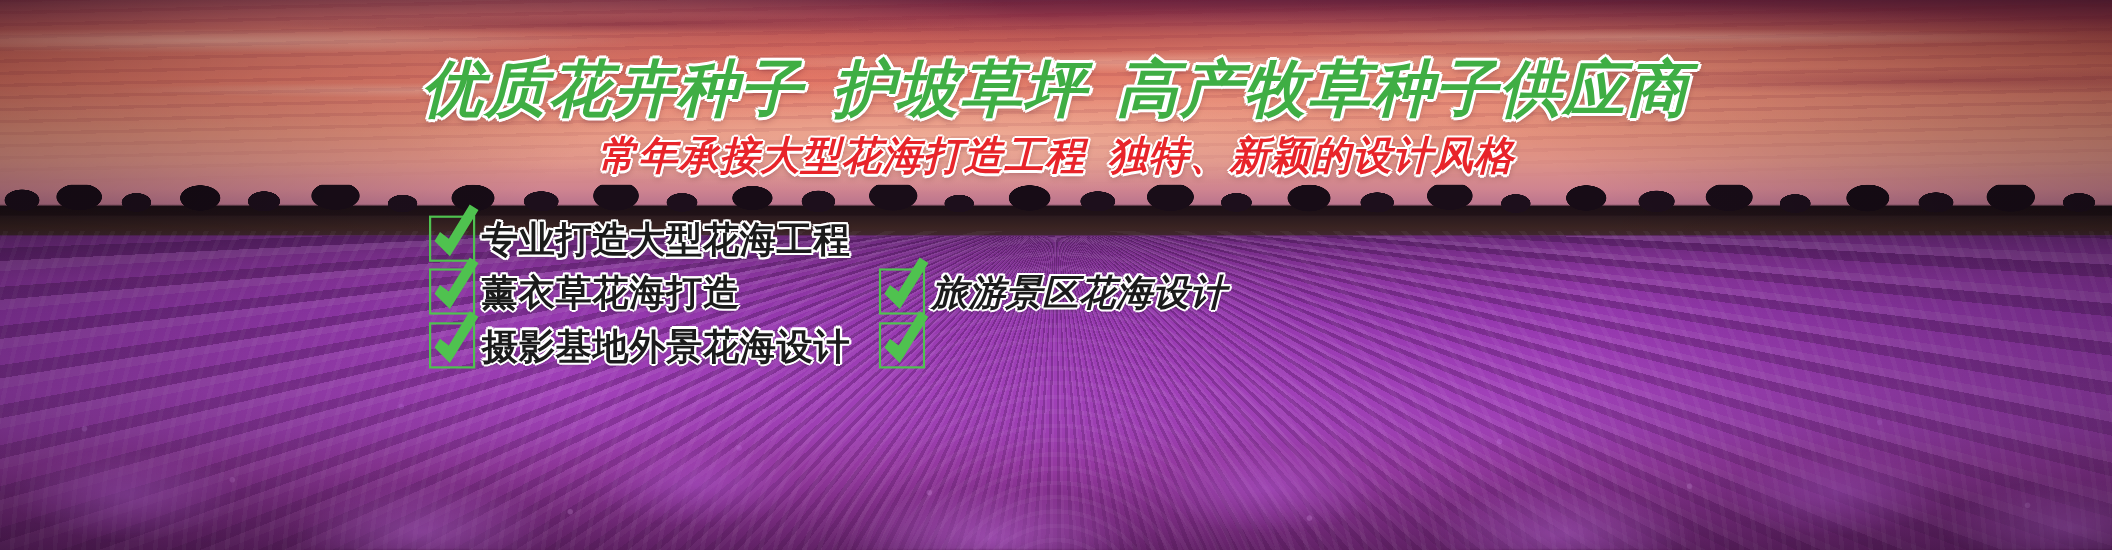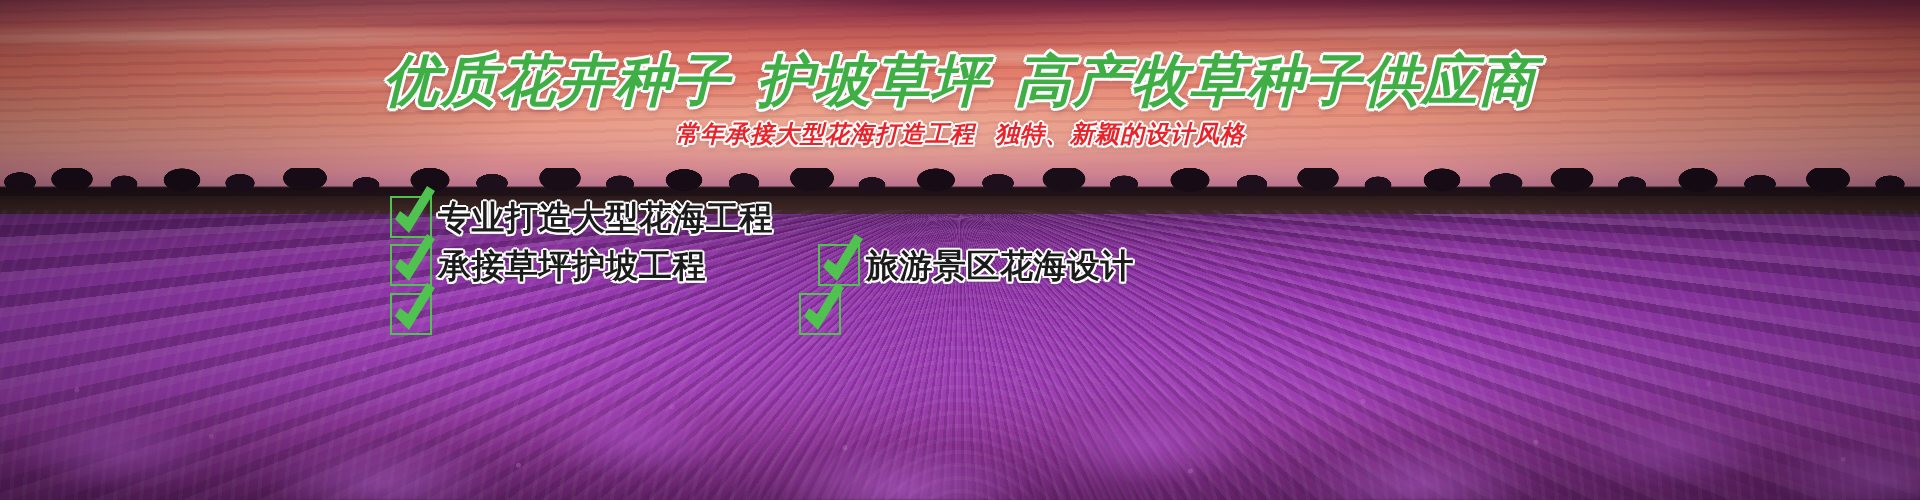--- a/index.html
+++ b/index.html
@@ -177,21 +177,21 @@
       -3px  0   0 #ffffff,  3px  0   0 #ffffff,
        0   -3px 0 #ffffff,  0    3px 0 #ffffff,
        0 3px 7px rgba(60,0,30,.45);
   }
   .headline .gap { display:inline-block; width:26px; }
 
   .subheadline {
     position:absolute; top:118px; left:0; width:1920px;
     text-align:center;
     font-family:"DejaVu Sans", sans-serif;
-    font-size:24px;
+    font-size:36px;
     font-weight:bold;
     font-style:italic;
     letter-spacing:1px;
     color:#e8242a;
     white-space:nowrap;
     text-shadow:
       -1.5px -1.5px 0 #ffffff, 1.5px -1.5px 0 #ffffff,
       -1.5px  1.5px 0 #ffffff, 1.5px  1.5px 0 #ffffff,
       -2px 0 0 #ffffff, 2px 0 0 #ffffff,
        0 -2px 0 #ffffff, 0 2px 0 #ffffff,
@@ -206,21 +206,21 @@
   }
   .check-row {
     position:absolute;
     display:flex;
     align-items:center;
     white-space:nowrap;
   }
   .check-row.c1 { left:0;   top:0;   }
   .check-row.c2 { left:409px; top:0; }
   .check-row.c3 { left:0;   top:48px; }
-  .check-row.c4 { left:428px; top:48px; }
+  .check-row.c4 { left:409px; top:48px;font-style:italic; }
   .check-row.c5 { left:0;   top:97px; }
   .check-row.c6 { left:409px; top:97px; }
 
   .checkbox {
     position:relative;
     width:42px; height:42px;
     border:2px solid #4fc24f;
     flex:0 0 auto;
     margin-right:6px;
   }
@@ -274,38 +274,39 @@
         <span class="check-label">专业打造大型花海工程</span>
       </div>
 
 
       <div class="check-row c3">
         <span class="checkbox">
           <svg width="56" height="62" viewBox="0 0 56 62">
             <path d="M10 34 L24 48 L50 6 L42 1 L23 32 L15 26 Z" fill="#4fc24f"></path>
           </svg>
         </span>
-        <span class="check-label">承接草坪护坡工程</span>
+        <span class="check-label">薰衣草花海打造</span>
       </div>
 
       <div class="check-row c4">
         <span class="checkbox">
           <svg width="56" height="62" viewBox="0 0 56 62">
             <path d="M10 34 L24 48 L50 6 L42 1 L23 32 L15 26 Z" fill="#4fc24f"></path>
           </svg>
         </span>
         <span class="check-label">旅游景区花海设计</span>
       </div>
 
       <div class="check-row c5">
         <span class="checkbox">
           <svg width="56" height="62" viewBox="0 0 56 62">
             <path d="M10 34 L24 48 L50 6 L42 1 L23 32 L15 26 Z" fill="#4fc24f"></path>
           </svg>
         </span>
+        <span class="check-label">摄影基地外景花海设计</span>
       </div>
 
       <div class="check-row c6">
         <span class="checkbox">
           <svg width="56" height="62" viewBox="0 0 56 62">
             <path d="M10 34 L24 48 L50 6 L42 1 L23 32 L15 26 Z" fill="#4fc24f"></path>
           </svg>
         </span>
       </div>
 

